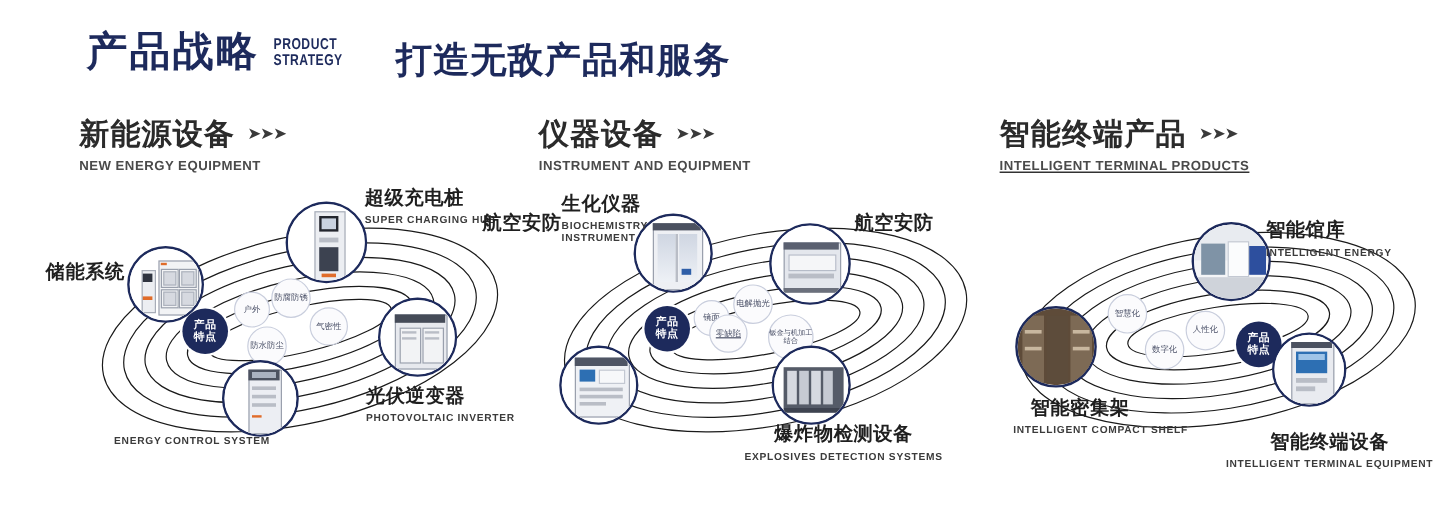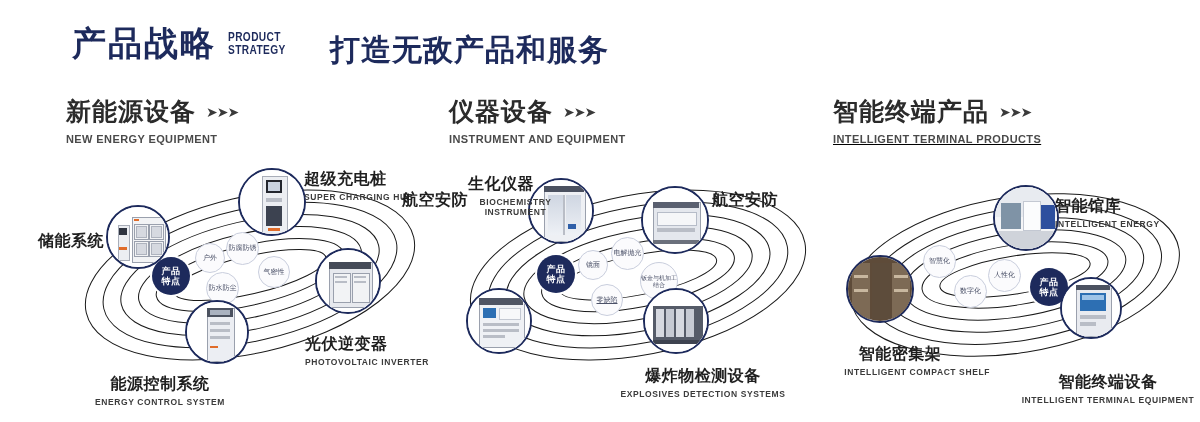--- a/index.html
+++ b/index.html
@@ -70,21 +70,21 @@
   
   .feat{
     position:absolute;border-radius:50%;
     background:#fbfbfd;border:1px solid #c9cedd;
     display:flex;flex-direction:column;align-items:center;justify-content:center;
     color:#4b5168;font-size:7px;line-height:1.2;text-align:center;
     font-family:"DejaVu Sans",sans-serif;box-sizing:border-box;
   }
 
   
-  .lab{position:absolute;margin-top:14px;}
+  .lab{position:absolute;}
   .lab .cn{
     font-size:16px;font-weight:bold;color:#1f1f1f;letter-spacing:.5px;
     white-space:nowrap;font-family:"DejaVu Sans",sans-serif;
   }
   .lab .en{
     font-size:8.5px;color:#3b3b3b;letter-spacing:.6px;font-weight:bold;
     margin-top:2px;font-family:"Liberation Sans",sans-serif;
   }
   .lab.r{text-align:right;}
   .lab.c{text-align:center;}
@@ -222,21 +222,20 @@
       <div class="cab" style="left:20px;top:6px;width:26px;height:52px;background:#eceef3;"></div>
       <div class="dark" style="left:20px;top:6px;width:26px;height:9px;background:#4c5260;"></div>
       <div class="light" style="left:23px;top:8px;width:20px;height:5px;background:#aab2c0;"></div>
       <div class="grayb" style="left:23px;top:20px;width:20px;height:3px;"></div>
       <div class="grayb" style="left:23px;top:27px;width:20px;height:3px;"></div>
       <div class="grayb" style="left:23px;top:34px;width:20px;height:3px;"></div>
       <div class="strip" style="left:23px;top:44px;width:8px;height:2px;"></div>
     </div>
   </div>
   <div class="lab c" style="left:70px;top:360px;width:180px;">
-    <div class="cn">能源控制系统</div>
     <div class="en">ENERGY CONTROL SYSTEM</div>
   </div>
 
   <div class="orbits" style="left:448px;top:175px;">
     <svg width="380" height="200" viewBox="0 0 380 200">
       <g fill="none" stroke="#1a1a1a" stroke-width="1" transform="rotate(-11 190 100)">
         <ellipse cx="190" cy="100" rx="170" ry="80"></ellipse>
         <ellipse cx="190" cy="100" rx="152" ry="68"></ellipse>
         <ellipse cx="190" cy="100" rx="134" ry="56"></ellipse>
         <ellipse cx="190" cy="100" rx="116" ry="44"></ellipse>
@@ -252,40 +251,40 @@
   </div>
   <div class="feat" style="left:578px;top:250px;width:30px;height:30px;">
     <span>镜面</span>
   </div>
   <div class="feat" style="left:611px;top:237px;width:33px;height:33px;">
     <span>电解抛光</span>
   </div>
   <div class="feat" style="left:640px;top:262px;width:38px;height:38px;font-size:6px;">
     <span>钣金与机加工结合</span>
   </div>
-  <div class="feat" style="left:591px;top:284px;width:32px;height:32px;text-decoration:underline;">
+  <div class="feat" style="left:591px;top:262px;width:32px;height:32px;text-decoration:underline;">
     <span>零缺陷</span>
   </div>
 
   <div class="node" style="left:528px;top:178px;width:66px;height:66px;">
     <div class="ph" style="background:#ffffff;">
       <div class="cab" style="left:14px;top:6px;width:40px;height:54px;background:#eef0f4;"></div>
       <div class="dark" style="left:14px;top:6px;width:40px;height:6px;background:#4b5160;"></div>
       <div class="glass" style="left:18px;top:15px;width:15px;height:40px;"></div>
       <div class="glass" style="left:36px;top:15px;width:15px;height:40px;"></div>
       <div class="grayb" style="left:33px;top:15px;width:2px;height:40px;"></div>
       <div class="blu" style="left:38px;top:44px;width:8px;height:5px;background:#2f5fa8;"></div>
     </div>
   </div>
   <div class="lab r" style="left:400px;top:176px;width:68px;">
     <div class="cn">航空安防</div>
   </div>
   <div class="lab l" style="left:468px;top:160px;">
     <div class="cn">生化仪器</div>
-    <div class="en" style="width:95px;text-align:center;">BIOCHEMISTRY INSTRUMENT</div>
+    <div class="en" style="width:95px;text-align:left;">BIOCHEMISTRY INSTRUMENT</div>
   </div>
 
   <div class="node" style="left:641px;top:186px;width:68px;height:68px;">
     <div class="ph" style="background:#ffffff;">
       <div class="cab" style="left:10px;top:14px;width:46px;height:38px;background:#e4e7ed;"></div>
       <div class="dark" style="left:10px;top:14px;width:46px;height:6px;background:#5a6070;"></div>
       <div class="light" style="left:14px;top:24px;width:38px;height:12px;background:#f5f6f8;border:1px solid #b6bcc8;"></div>
       <div class="grayb" style="left:14px;top:40px;width:38px;height:4px;"></div>
       <div class="dark" style="left:10px;top:52px;width:46px;height:4px;background:#6b707c;"></div>
     </div>

